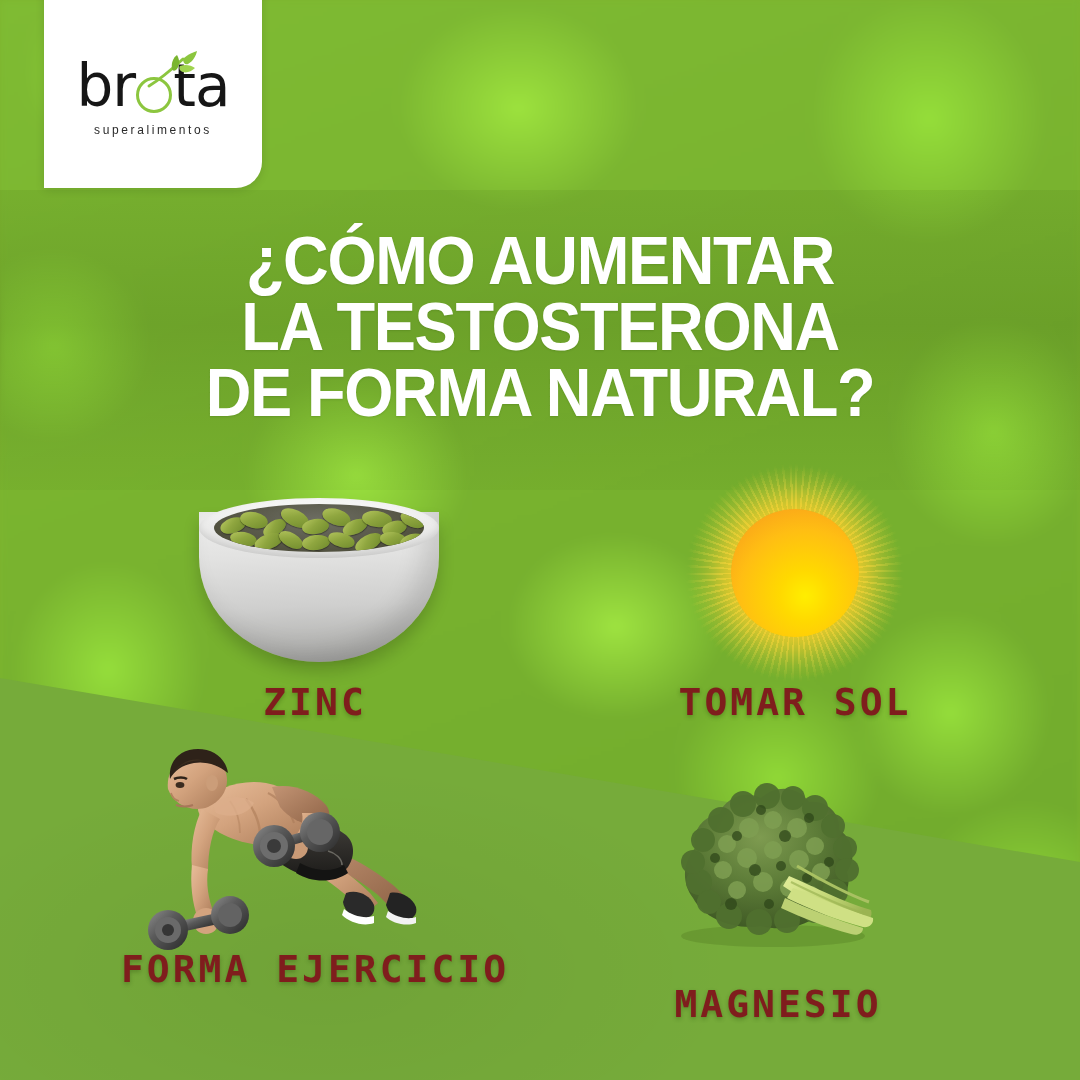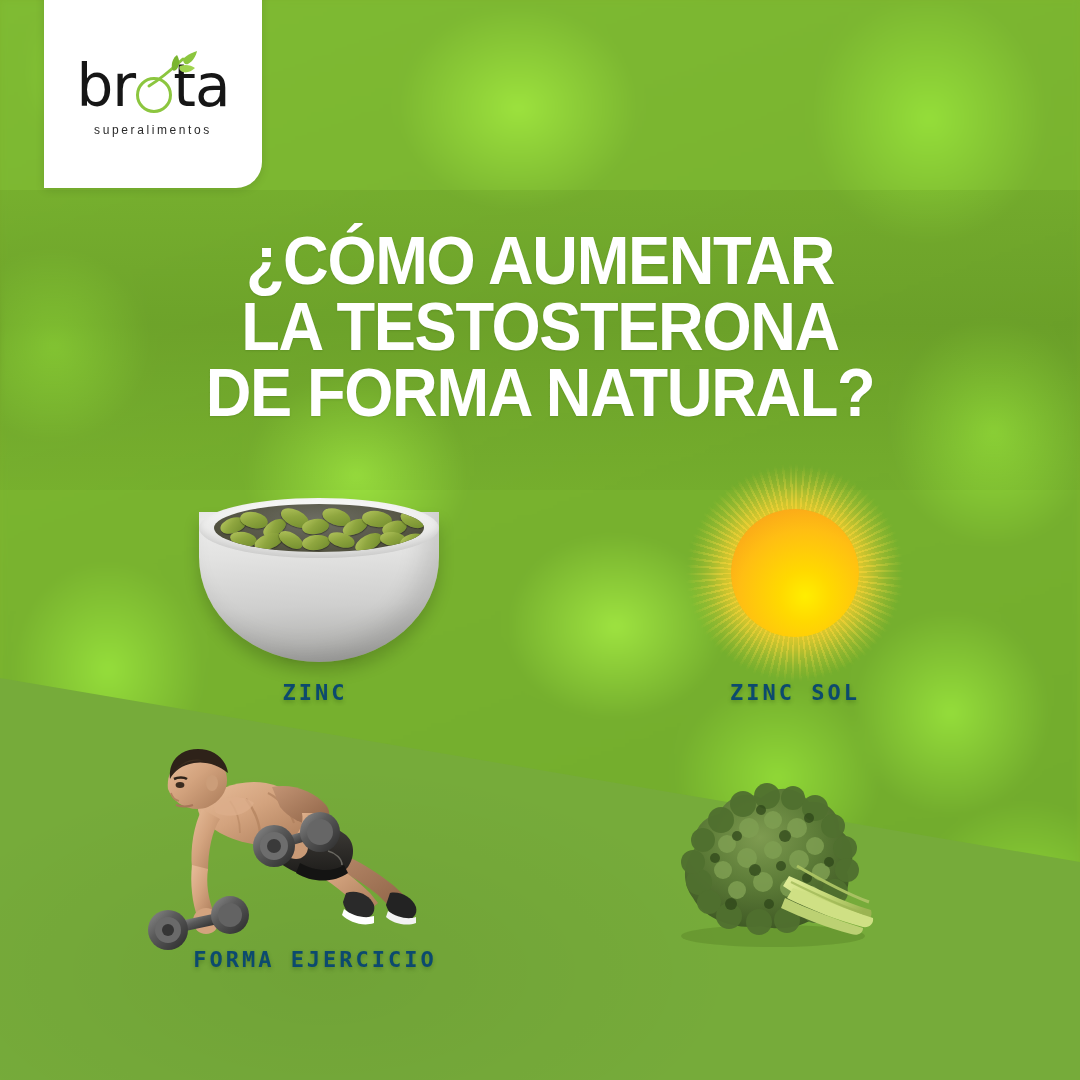--- a/index.html
+++ b/index.html
@@ -117,24 +117,24 @@
   }
   .headline .hl-line { display:block; white-space:nowrap; }
 
   
   .item { position:absolute; }
   .item-label {
     position:absolute;
     left:50%;
     transform:translateX(-50%);
     white-space:nowrap;
-    color:#0c4a6e;
+    color:#7f1d1d;
     font-family:"DejaVu Sans Mono", monospace;
     font-weight:bold;
-    font-size:22px;
+    font-size:38px;
     letter-spacing:3px;
     text-shadow:0 2px 4px rgba(30,60,5,.30);
   }
 
   
   .item-zinc { left:175px; top:480px; width:280px; height:260px; }
   .bowl-wrap { position:absolute; left:24px; top:10px; width:240px; height:175px; }
   .bowl {
     position:absolute; left:0; top:22px; width:240px; height:150px;
     background:linear-gradient(178deg,#efefee 0%,#e2e2e1 30%,#cfcfce 62%,#b6b6b4 86%,#a3a3a1 100%);
@@ -265,21 +265,21 @@
     </div>
     <div class="item-label" style="top:200px;">ZINC</div>
   </div>
 
   <div class="item item-sol">
     <div class="sun-wrap">
       <div class="sun-rays"></div>
       <div class="sun-glow"></div>
       <div class="sun-disc"></div>
     </div>
-    <div class="item-label" style="top:200px;">ZINC SOL</div>
+    <div class="item-label" style="top:200px;">TOMAR SOL</div>
   </div>
 
   <div class="item item-ejercicio">
     <svg class="athlete" viewBox="0 0 300 215">
       <defs>
         <linearGradient id="skin" x1="0" y1="0" x2="1" y2="1">
           <stop offset="0%" stop-color="#e8bd9a"></stop>
           <stop offset="45%" stop-color="#d3a37e"></stop>
           <stop offset="100%" stop-color="#a97a58"></stop>
         </linearGradient>
@@ -437,15 +437,16 @@
       </g>
 
       <g>
         <path d="M124 106 C152 118 178 132 206 140 C208 146 204 152 198 152 C170 146 142 132 118 116 Z" fill="url(#stemG)"></path>
         <path d="M128 118 C156 128 182 140 208 148 C209 154 204 158 198 157 C172 150 146 140 122 128 Z" fill="#cfe084"></path>
         <path d="M120 128 C146 140 172 150 198 158 C198 164 192 166 186 164 C162 158 138 148 116 138 Z" fill="#bcd173"></path>
         <path d="M132 96 C156 110 182 124 204 132" stroke="#a9c162" stroke-width="3" fill="none"></path>
         <path d="M126 112 C150 124 176 136 200 144" stroke="#9bb452" stroke-width="2" fill="none" opacity=".7"></path>
       </g>
     </svg>
+    <div class="item-label" style="top:212px; left:138px;">MAGNESIO</div>
   </div>
 
 </div>
 
 </body></html>

